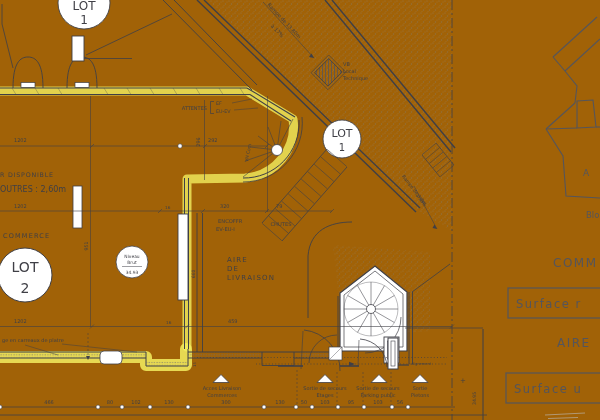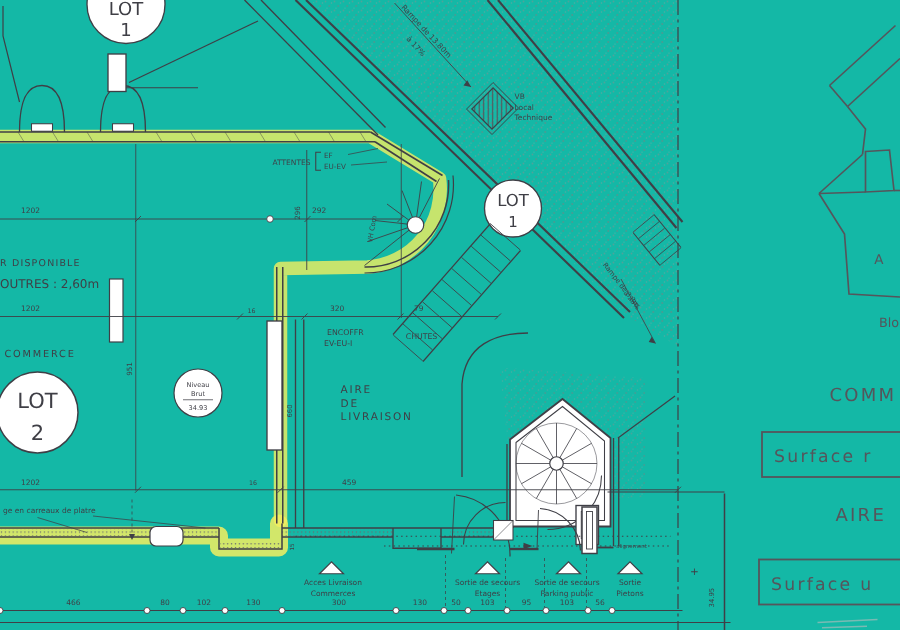--- a/index.html
+++ b/index.html
@@ -1,16 +1,16 @@
 <!DOCTYPE html>
 <html><head>
 <meta charset="utf-8">
 <style>
   html,body{margin:0;padding:0;background:#ffffff;}
-  .stage{position:relative;width:600px;height:420px;background:#14b8a6;overflow:hidden;
+  .stage{position:relative;width:600px;height:420px;background:#a16207;overflow:hidden;
          font-family:"DejaVu Sans",sans-serif;}
   svg text{fill:#3f3f46;}
   svg .panel-text{fill:#55555b;}
 </style>
 </head>
 <body>
 
 <div class="stage">
 <svg width="600" height="420" viewBox="0 0 600 420">
   <defs>

